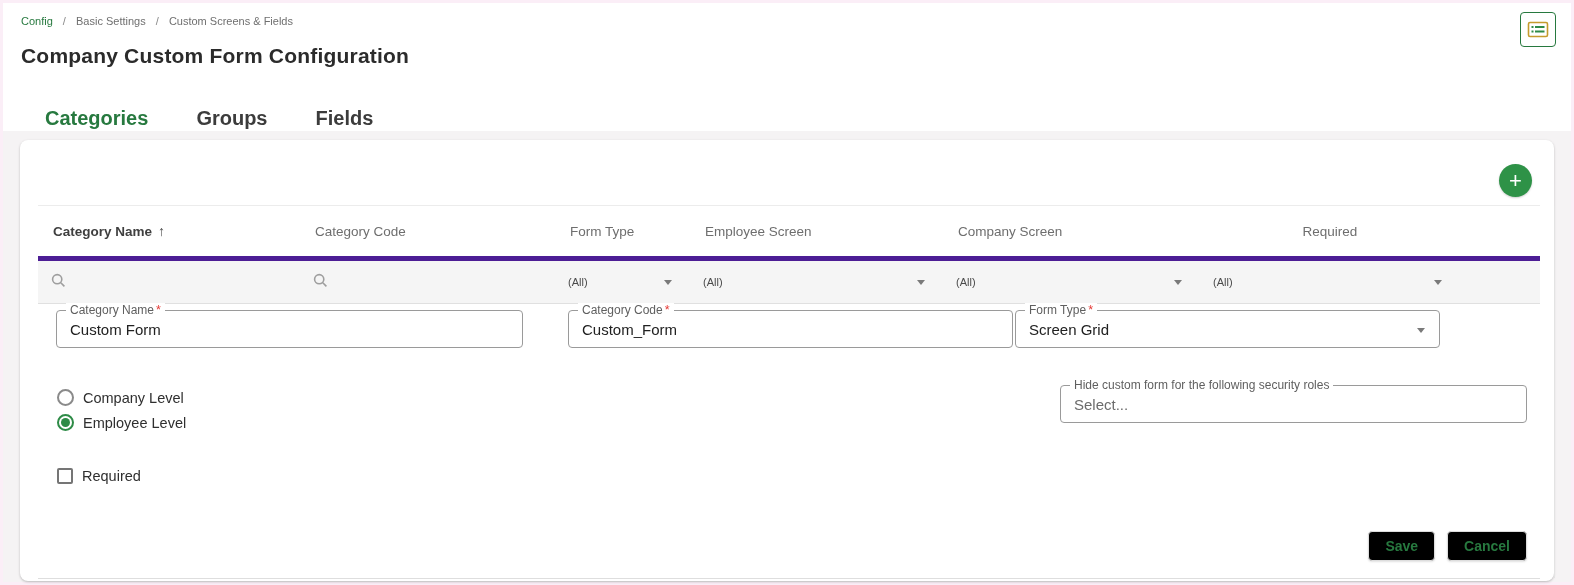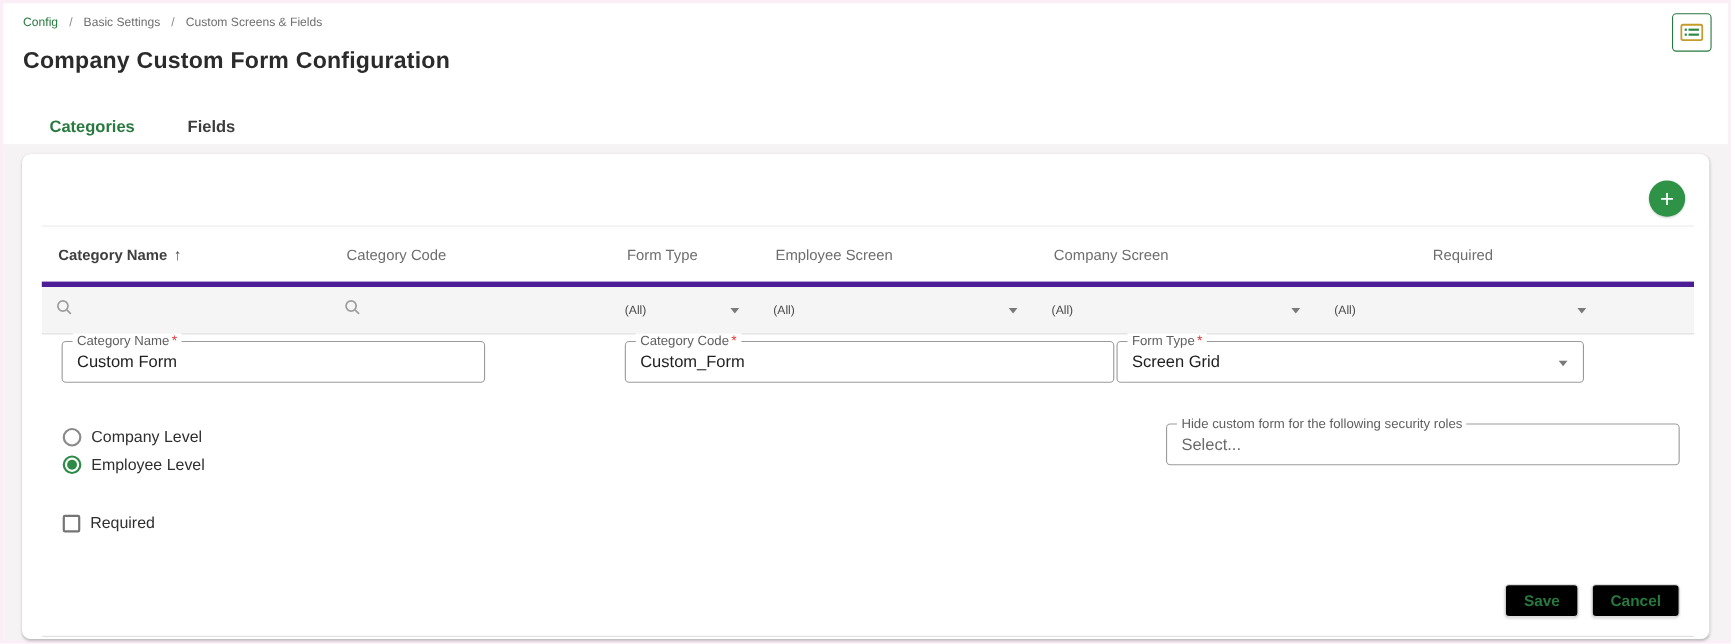--- a/index.html
+++ b/index.html
@@ -11,21 +11,21 @@
   .breadcrumb { position:absolute; top:12px; left:18px; font-size:11px; color:#6f6f6f; }
   .breadcrumb a { color:#27793f; text-decoration:none; cursor:pointer; }
   .breadcrumb .sep { margin:0 7px; color:#8a8a8a; }
   .page-title { position:absolute; top:41px; left:18px; font-size:21px; font-weight:700; color:#2b2b2b; letter-spacing:.2px; }
 
   .hdr-icon-btn { position:absolute; top:9px; right:15px; width:36px; height:35px; border:1px solid #27793f;
     border-radius:4px; background:#fff; display:flex; align-items:center; justify-content:center; cursor:pointer; }
 
   
   .tabbar { position:absolute; top:94px; left:18px; display:flex; }
-  .tab { font-size:15px; font-weight:700; color:#3c3c3c; padding:10px 24px 14px 24px; cursor:pointer; position:relative; }
+  .tab { font-size:20px; font-weight:700; color:#3c3c3c; padding:10px 24px 14px 24px; cursor:pointer; position:relative; }
   .tab.active { color:#27793f; }
   .tab.active::after { content:""; position:absolute; left:0; right:0; bottom:0; height:3px; background:#2e8b47; }
 
   
   .content-bg { position:absolute; top:128px; left:0; right:0; bottom:0; background:#f5f3f4; }
   .card { position:absolute; top:137px; left:17px; width:1534px; height:441px; background:#fff;
     border-radius:8px; box-shadow:0 1px 3px rgba(0,0,0,.14), 0 1px 2px rgba(0,0,0,.10); }
 
   .add-btn { position:absolute; top:24px; right:22px; width:33px; height:33px; border-radius:50%;
     background:#2e9247; color:#fff; border:none; display:flex; align-items:center; justify-content:center;
@@ -53,21 +53,21 @@
   .mat-field { position:absolute; height:38px; border:1px solid #9a9a9a; border-radius:4px; background:#fff; }
   .mat-label { position:absolute; top:-8px; left:9px; background:#fff; padding:0 4px; font-size:12px; color:#5f5f5f; white-space:nowrap; }
   .req { color:#e53935; margin-left:2px; font-size:12.5px; }
   .mat-value { position:absolute; left:13px; top:0; bottom:0; display:flex; align-items:center; font-size:15px; color:#212121; }
   .mat-field input { position:absolute; inset:0; border:none; outline:none; background:transparent;
     padding:0 13px; font-size:15px; color:#212121; font-family:inherit; }
   .mat-field .caret { position:absolute; right:14px; top:17px; }
   .mat-field.select { cursor:pointer; }
   .placeholder { color:#6b6b6b; }
 
-  .f-row1-c1 { left:36px;  top:170px; width:385px; }
+  .f-row1-c1 { left:36px;  top:170px; width:467px; }
   .f-row1-c2 { left:548px; top:170px; width:445px; }
   .f-row1-c3 { left:995px;top:170px; width:425px; }
   .f-row2-c2 { left:548px; top:247px; width:445px; }
   .f-row2-c3 { left:1040px;top:245px; width:467px; }
 
   
   .radio-group { position:absolute; left:37px; top:245px; }
   .radio-row { display:flex; align-items:center; height:25px; cursor:pointer; }
   .radio { width:17px; height:17px; border-radius:50%; border:2px solid #8a8a8a; margin-right:9px; flex:none;
     display:flex; align-items:center; justify-content:center; background:#fff; }
@@ -107,20 +107,21 @@
         <rect x="4.5" y="5" width="2" height="2" fill="#2e8b47"></rect>
         <rect x="8" y="5" width="9.5" height="2" fill="#2e8b47"></rect>
         <rect x="4.5" y="9.5" width="2" height="2" fill="#2e8b47"></rect>
         <rect x="8" y="9.5" width="9.5" height="2" fill="#2e8b47"></rect>
       </svg>
     </span>
   </button>
 
   <div class="tabbar">
     <div class="tab active">Categories</div>
+    <div class="tab">Groups</div>
     <div class="tab">Fields</div>
   </div>
 
   <div class="content-bg"></div>
 
   <section class="card">
 
     <button class="add-btn">
       <span>+</span>
     </button>

